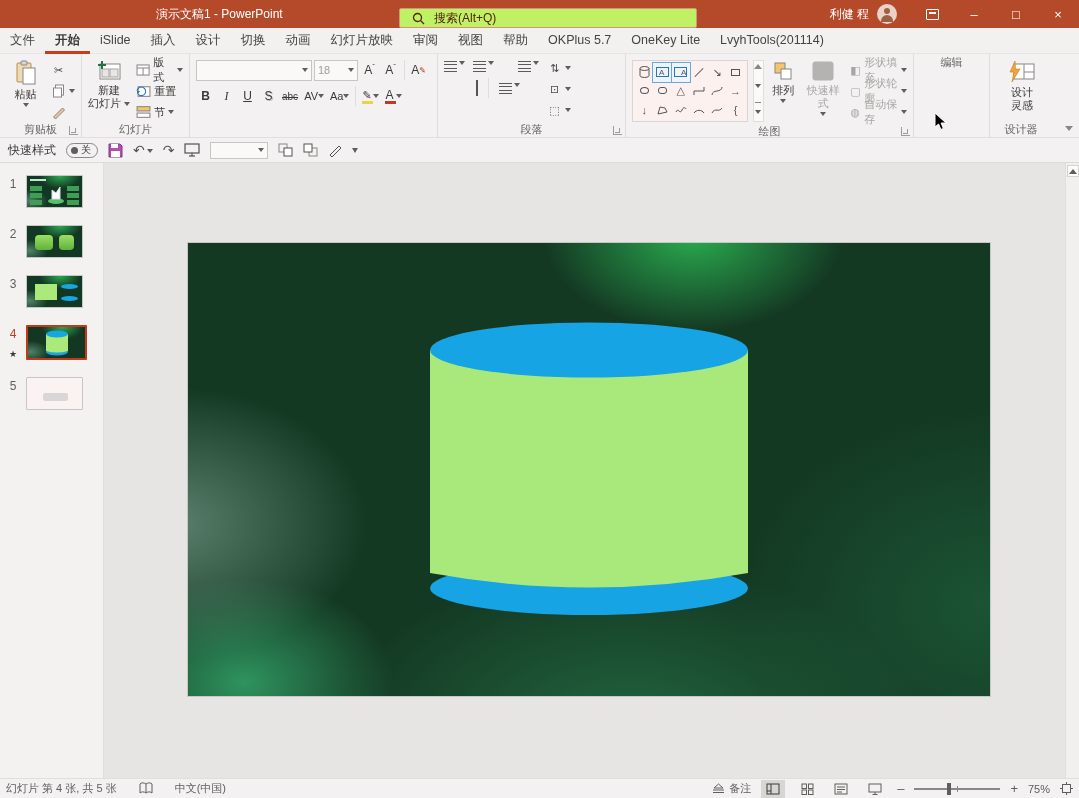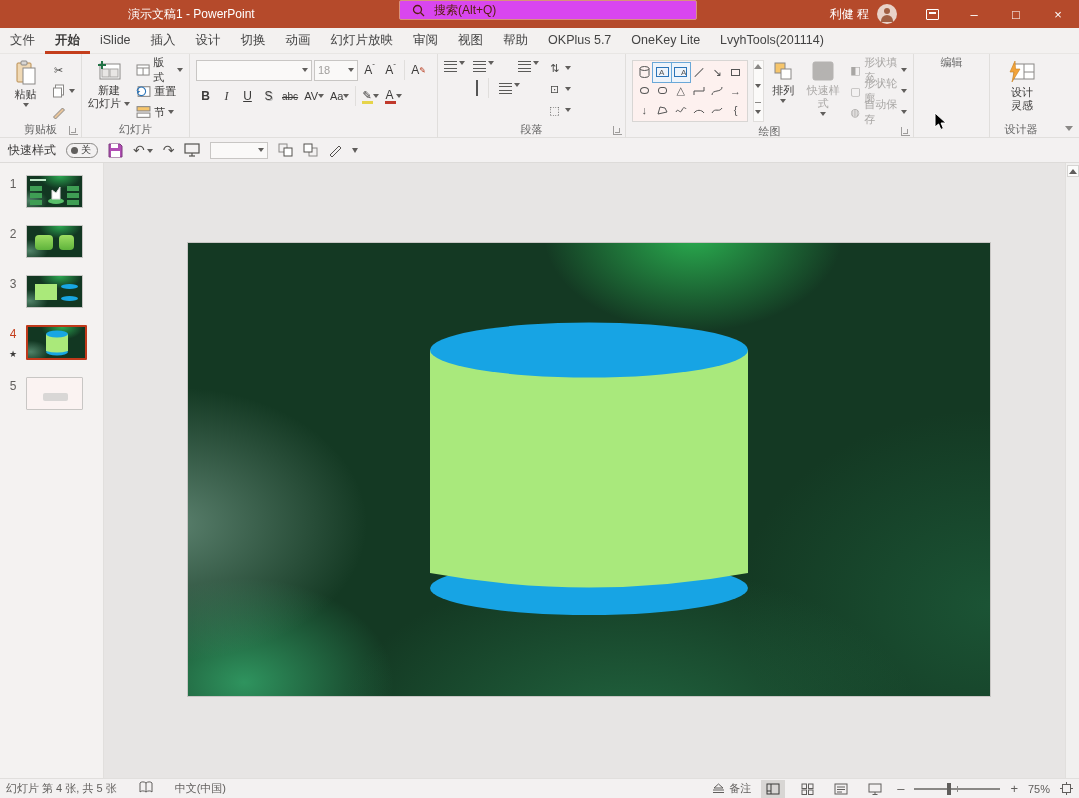--- a/index.html
+++ b/index.html
@@ -1,22 +1,22 @@
 <!DOCTYPE html>
 <html><head>
 <meta charset="utf-8">
 <style>
   *{box-sizing:border-box;margin:0;padding:0}
   html,body{width:1079px;height:798px;overflow:hidden}
   body{font-family:"Liberation Sans","DejaVu Sans",sans-serif;font-size:12px;color:#3b3a39;background:#e7e5e4;position:relative}
 
   
   .titlebar{position:absolute;left:0;top:0;width:1079px;height:28px;background:#b54a2b;display:flex;align-items:center;color:#fff}
-  .tb-title{position:absolute;left:128px;top:0;height:24px;line-height:28px;font-size:12px;color:#fff;white-space:nowrap}
-  .tb-search{position:absolute;left:399px;top:0;width:298px;height:20px;background:#d946ef;border:1px solid #d8917c;border-radius:2px;display:flex;align-items:center;gap:8px;padding-left:34px;color:#58200f;font-size:12px}
+  .tb-title{position:absolute;left:156px;top:0;height:24px;line-height:28px;font-size:12px;color:#fff;white-space:nowrap}
+  .tb-search{position:absolute;left:399px;top:8px;width:298px;height:20px;background:#bef264;border:1px solid #d8917c;border-radius:2px;display:flex;align-items:center;gap:8px;padding-left:34px;color:#58200f;font-size:12px}
   .tb-search svg{position:absolute;left:12px}
   .tb-right{position:absolute;right:0;top:0;height:28px;display:flex;align-items:center}
   .tb-user{font-size:12px;color:#fff;margin-right:8px}
   .tb-avatar{width:20px;height:20px;border-radius:50%;background:#e9d2c8;position:relative;margin-right:14px}
   .tb-avatar::before{content:"";position:absolute;left:7px;top:4px;width:6px;height:6px;border-radius:50%;background:#a05f43}
   .tb-avatar::after{content:"";position:absolute;left:4px;top:11px;width:12px;height:7px;border-radius:6px 6px 0 0;background:#a05f43}
   .winbtn{width:42px;height:28px;display:flex;align-items:center;justify-content:center;color:#fff;font-size:13px}
   .ribdisp{width:13px;height:11px;border:1px solid #fff;border-radius:1px;position:relative}
   .ribdisp::after{content:"";position:absolute;left:2px;top:2px;width:7px;height:2px;background:#fff}
 
@@ -88,21 +88,21 @@
       radial-gradient(300px 210px at -2% 62%,rgba(148,186,170,.55),transparent 65%),
       radial-gradient(230px 160px at 7% 97%,rgba(61,196,126,.65),transparent 65%),
       radial-gradient(420px 240px at 55% 108%,rgba(42,130,82,.6),transparent 70%),
       radial-gradient(360px 280px at 100% 80%,rgba(34,110,70,.5),transparent 70%),
       #143923}
   .scroll{width:14px;height:615px;background:#f1f0ef;border-left:1px solid #e1dfdd;display:flex;flex-direction:column;align-items:center;padding-top:2px}
   .scroll .sbtn{width:12px;height:12px;background:#fbfbfa;border:1px solid #d6d4d2;display:flex;align-items:center;justify-content:center}
 
   
   .statusbar{position:absolute;left:0;top:778px;width:1079px;height:20px;background:#f3f1f1;border-top:1px solid #e1dfdd;display:flex;align-items:center;font-size:11px;color:#605e5c;padding:0 6px}
-  .st-left{display:flex;gap:22px}
+  .st-left{display:flex;align-items:center;gap:22px}
   .st-right{margin-left:auto;display:flex;align-items:center;gap:10px}
   .viewbtn{width:24px;height:18px;display:flex;align-items:center;justify-content:center}
   .viewbtn.active{background:#d8d6d4}
   .ztrack{width:86px;height:2px;background:#8a8886;position:relative}
   .zthumb{position:absolute;left:38%;top:-5px;width:4px;height:12px;background:#605e5c}
   .zmark{position:absolute;left:50%;top:-2px;width:1px;height:6px;background:#8a8886}
   svg{display:block}
 </style>
 </head>
 <body>

